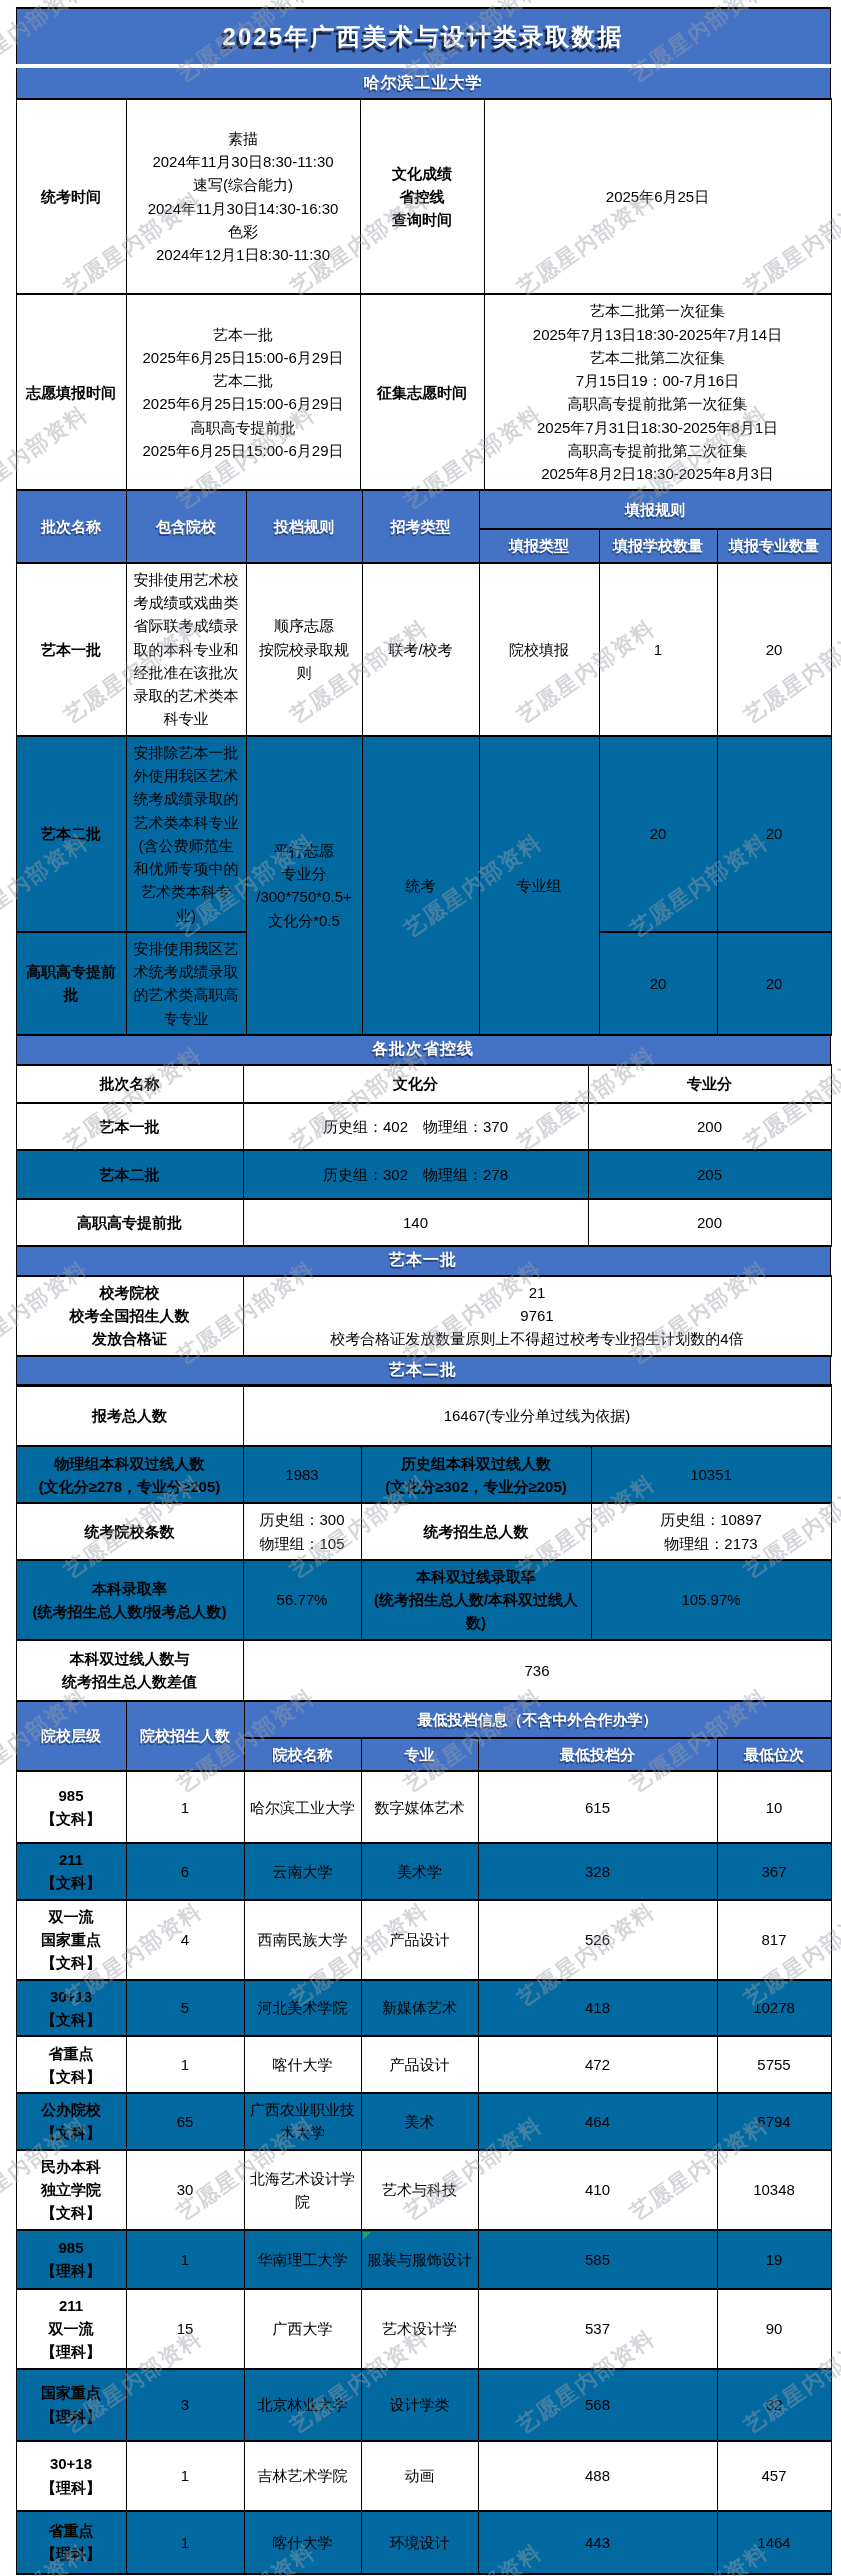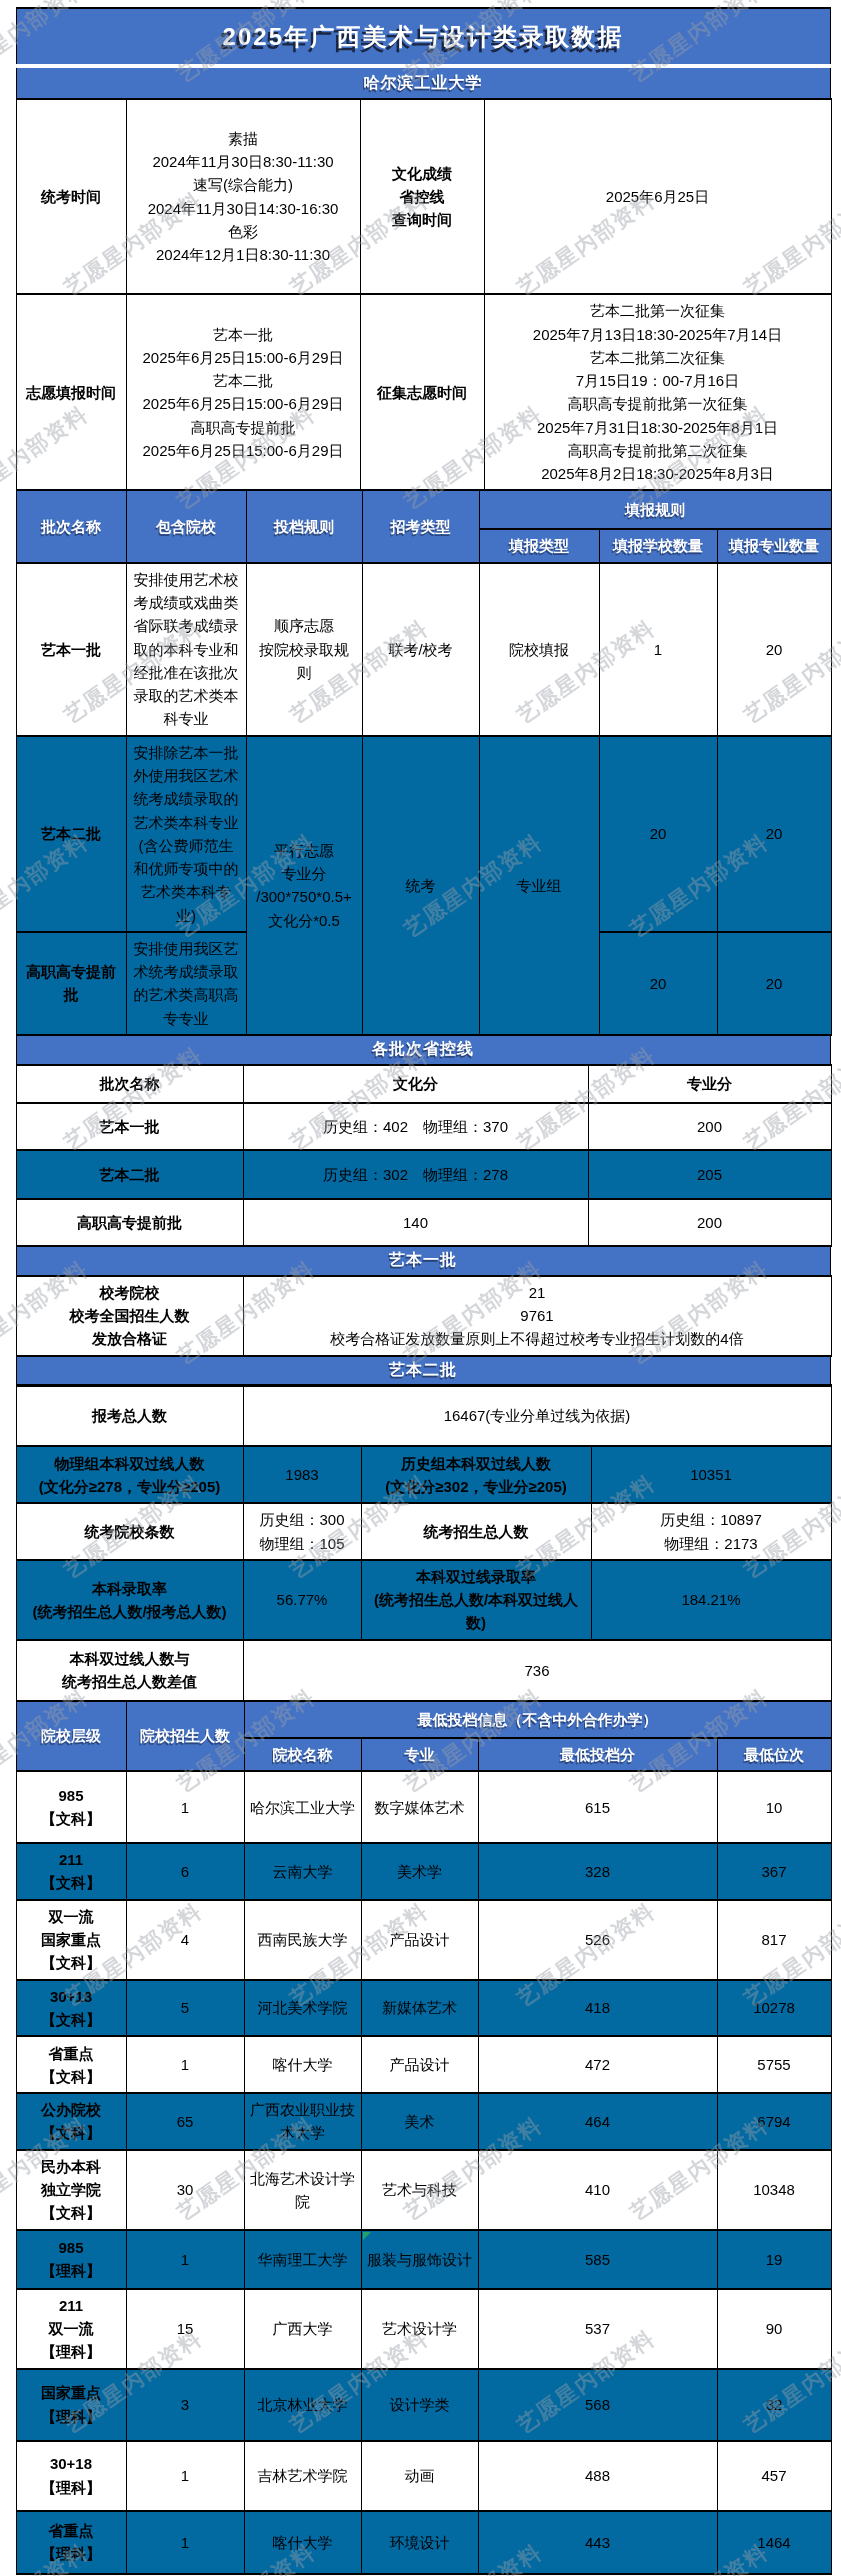--- a/index.html
+++ b/index.html
@@ -222,21 +222,21 @@
       <td class="b">统考招生总人数</td>
       <td>历史组：10897
 物理组：2173</td>
     </tr>
     <tr style="height:59px">
       <td class="b lt">本科录取率
 (统考招生总人数/报考总人数)</td>
       <td class="lt">56.77%</td>
       <td class="b lt">本科双过线录取率
 (统考招生总人数/本科双过线人数)</td>
-      <td class="lt">184.21%</td>
+      <td class="lt">105.97%</td>
     </tr>
     <tr style="height:61px">
       <td class="b">本科双过线人数与
 统考招生总人数差值</td>
       <td colspan="3">736</td>
     </tr>
   </tbody>
     </table>
 
   <table class="grid">

